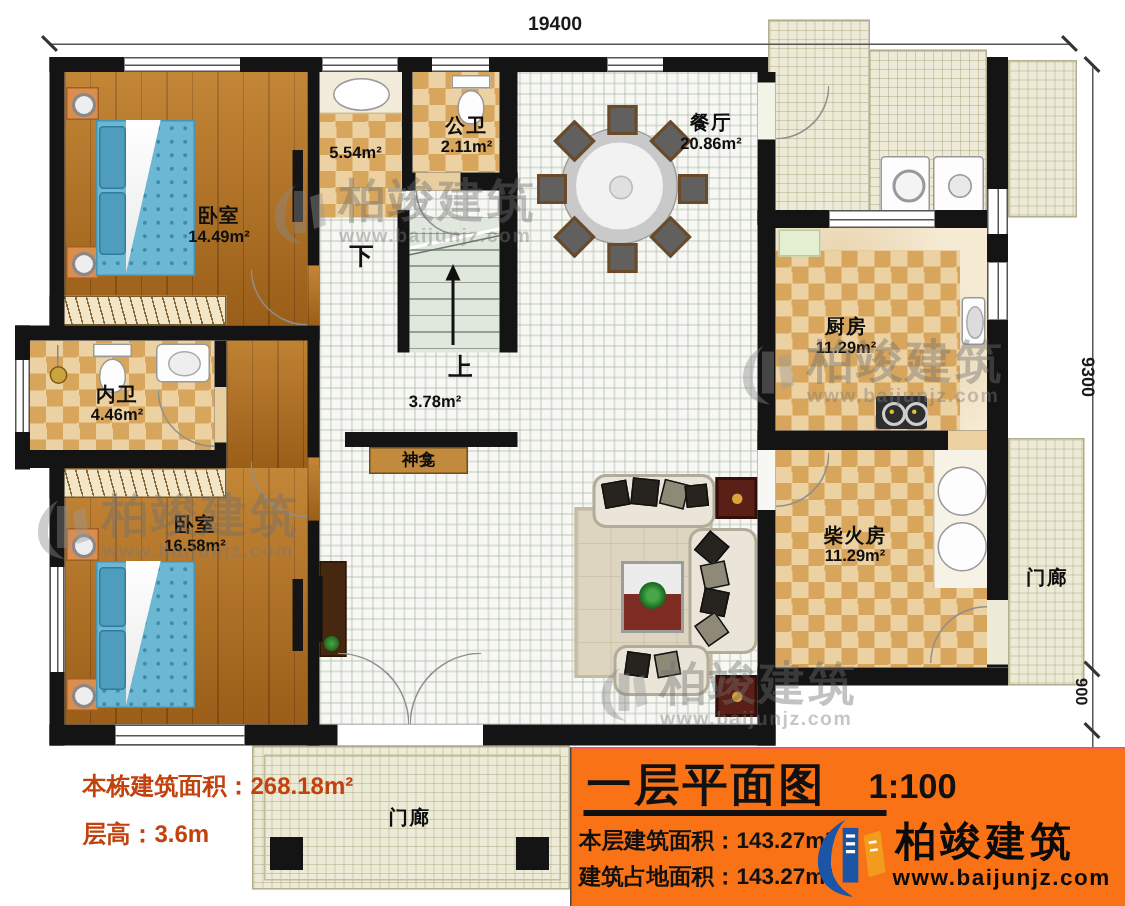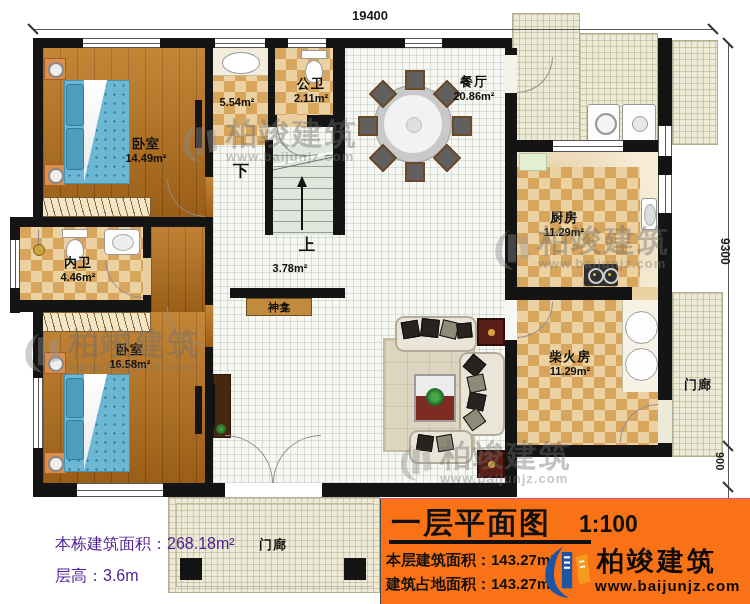--- a/index.html
+++ b/index.html
@@ -43,21 +43,21 @@
   .wm{display:flex;align-items:flex-start;gap:6px;opacity:.42;pointer-events:none;}
   .wm .wm-name{font-size:31px;font-weight:bold;color:#6f6f6f;letter-spacing:2px;line-height:1;}
   .wm .wm-url{font-size:13px;font-weight:bold;color:#7a7a7a;letter-spacing:1px;}
   
   #titleblock{border-top:1px solid #ec4899;border-left:1px solid #444;background:#f97316;}
   .tb-title{font-size:30px;font-weight:bold;color:#111;letter-spacing:2px;}
   .tb-scale{font-size:23px;font-weight:bold;color:#111;margin-left:40px;}
   .tb-line{font-size:15px;font-weight:bold;color:#111;}
   .brand-name{font-size:27px;font-weight:900;color:#0b0b0b;letter-spacing:3px;}
   .brand-url{font-size:15px;font-weight:900;color:#0b0b0b;letter-spacing:1px;}
-  .note{font-size:16px;font-weight:normal;color:#4c1d95;margin-top:20px;}
+  .note{font-size:16px;font-weight:bold;color:#c2410c;}
   .stair-label{font-size:16px;font-weight:bold;color:#111;}
 </style>
 </head>
 <body>
 
 <div id="plan">
 
   <div class="abs tile-white" style="left:213px;top:48px;width:292px;height:435px;"></div>
   <div class="abs wood" style="left:43px;top:48px;width:162px;height:169px;"></div>
   <div class="abs wood" style="left:151px;top:217px;width:62px;height:95px;"></div>

